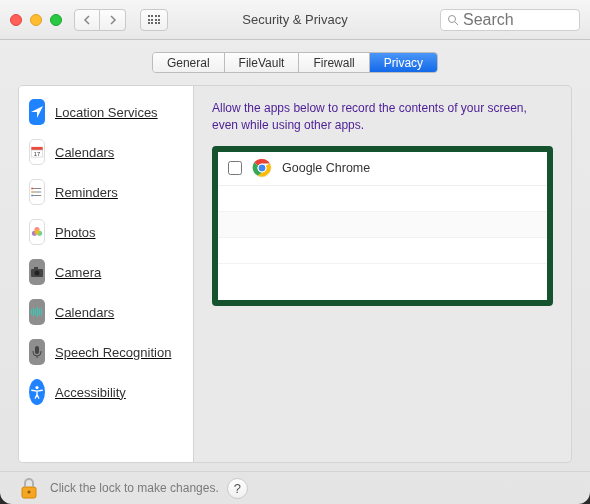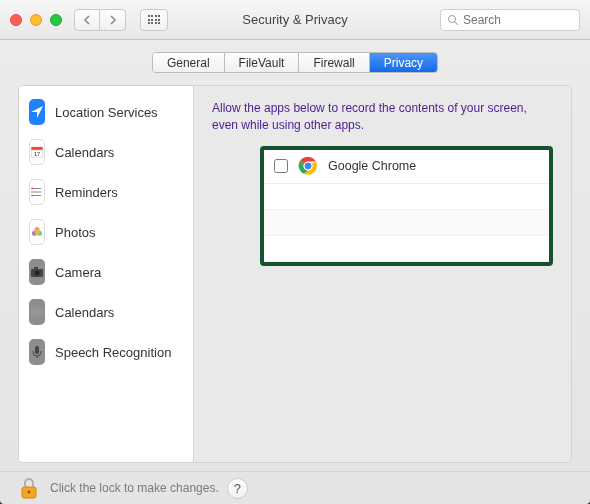--- a/index.html
+++ b/index.html
@@ -8,21 +8,21 @@
     font-size: 13px;
     background: #333;
     width: 590px;
     height: 504px;
     overflow: hidden;
   }
   .window {
     width: 590px;
     height: 504px;
     background: linear-gradient(#ececec, #e4e4e4);
-    border-radius: 4px;
+    border-radius: 12px;
     box-shadow: 0 10px 40px rgba(0,0,0,0.4);
     display: flex;
     flex-direction: column;
     position: relative;
   }
   
   .titlebar {
     height: 40px;
     display: flex;
     align-items: center;
@@ -63,21 +63,21 @@
     position:absolute; left:0; right:0; text-align:center;
     font-size:13px; color:#454545; font-weight:500;
     pointer-events:none;
   }
   .search {
     margin-left:auto; width:140px; height:22px;
     background:#fff; border:1px solid #cfcfcf; border-radius:4px;
     display:flex; align-items:center; padding:0 6px; color:#999;
   }
   .search svg{margin-right:4px;flex-shrink:0;}
-  .search input{border:none;outline:none;width:100%;font-size:12px;background:transparent;}
+  .search input{border:none;outline:none;width:100%;font-size:16px;background:transparent;}
   
   .tabbar {
     display:flex; justify-content:center; padding:12px 0 6px;
   }
   .tabs {
     display:flex; border:1px solid #bcbcbc; border-radius:4px; overflow:hidden;
     height:21px;
   }
   .tab {
     padding:0 14px; font-size:12px; display:flex; align-items:center;
@@ -87,42 +87,41 @@
   .tab:last-child{border-right:none;}
   .tab.active { background:linear-gradient(#4a95f7,#1369e9); color:#fff;}
   
   .panel {
     flex:1; margin:6px 18px 0; background:#e9e9e9;
     border:1px solid #d4d4d4; border-radius:5px;
     display:flex; overflow:hidden;
   }
   .sidebar {
     width:175px; background:#fff; border-right:1px solid #d4d4d4;
-    padding:6px 0; overflow-y:auto;
+    padding:6px 0; overflow-y:auto;text-decoration:underline;
   }
   .sb-item {
     display:flex; align-items:center; gap:10px;
     padding:7px 10px; cursor:default;
   }
   .sb-item .sb-icon{
     width:16px; height:26px; border-radius:5px; flex-shrink:0;
     display:flex; align-items:center; justify-content:center;
     font-size:16px; color:#fff;
   }
   .sb-label { font-size:13px; color:#333;}
   .content {
     flex:1; padding:14px 18px;
   }
   .desc {
     font-size:12px; color:#4c1d95; margin-bottom:12px; line-height:1.4;
   }
   .applist {
-    background:#fff; border:4px solid #14532d; border-radius:4px;
-    height:120px;
-    margin-left:48px;
+    background:#fff; border:6px solid #14532d; border-radius:4px;
+    height:160px;
   }
   .approw {
     display:flex; align-items:center; gap:10px; padding:6px 10px;
     border-bottom:1px solid #eee; height:34px;
   }
   .approw input[type=checkbox]{width:14px;height:14px;}
   .appicon{width:20px;height:20px;border-radius:50%;display:flex;align-items:center;justify-content:center;}
   .approw .appname{font-size:12.5px;color:#333;}
   .approwstripe{height:26px;border-bottom:1px solid #f2f2f2;}
   .approwstripe:nth-child(odd){background:#fafafa;}
@@ -286,20 +285,29 @@
         <div class="sb-icon" style="background:#8e8e8e">
           <svg width="16" height="16" viewBox="0 0 16 16">
               <rect x="6" y="2" width="4" height="8" rx="2" fill="#444"></rect>
               <path d="M4 7v1a4 4 0 0 0 8 0V7" stroke="#444" fill="none"></path>
               <line x1="8" y1="12" x2="8" y2="14" stroke="#444"></line>
             </svg>
         </div>
         <div class="sb-label">Speech Recognition</div>
       </div>
 
+      <div class="sb-item">
+        <div class="sb-icon" style="background:#1f82ff;border-radius:50%">
+          <svg width="18" height="18" viewBox="0 0 18 18">
+              <circle cx="9" cy="4" r="1.8" fill="#fff"></circle>
+              <path d="M3 7l6 1 6-1M9 8v4l-2 4M9 12l2 4" stroke="#fff" stroke-width="1.5" fill="none" stroke-linecap="round"></path>
+            </svg>
+        </div>
+        <div class="sb-label">Accessibility</div>
+      </div>
 
     </div>
 
     <div class="content">
       <div class="desc">Allow the apps below to record the contents of your screen, even while using other apps.</div>
       <div class="applist">
         <div class="approw">
           <input type="checkbox" style="">
           <div class="appicon">
             <svg width="20" height="20" viewBox="0 0 20 20">

